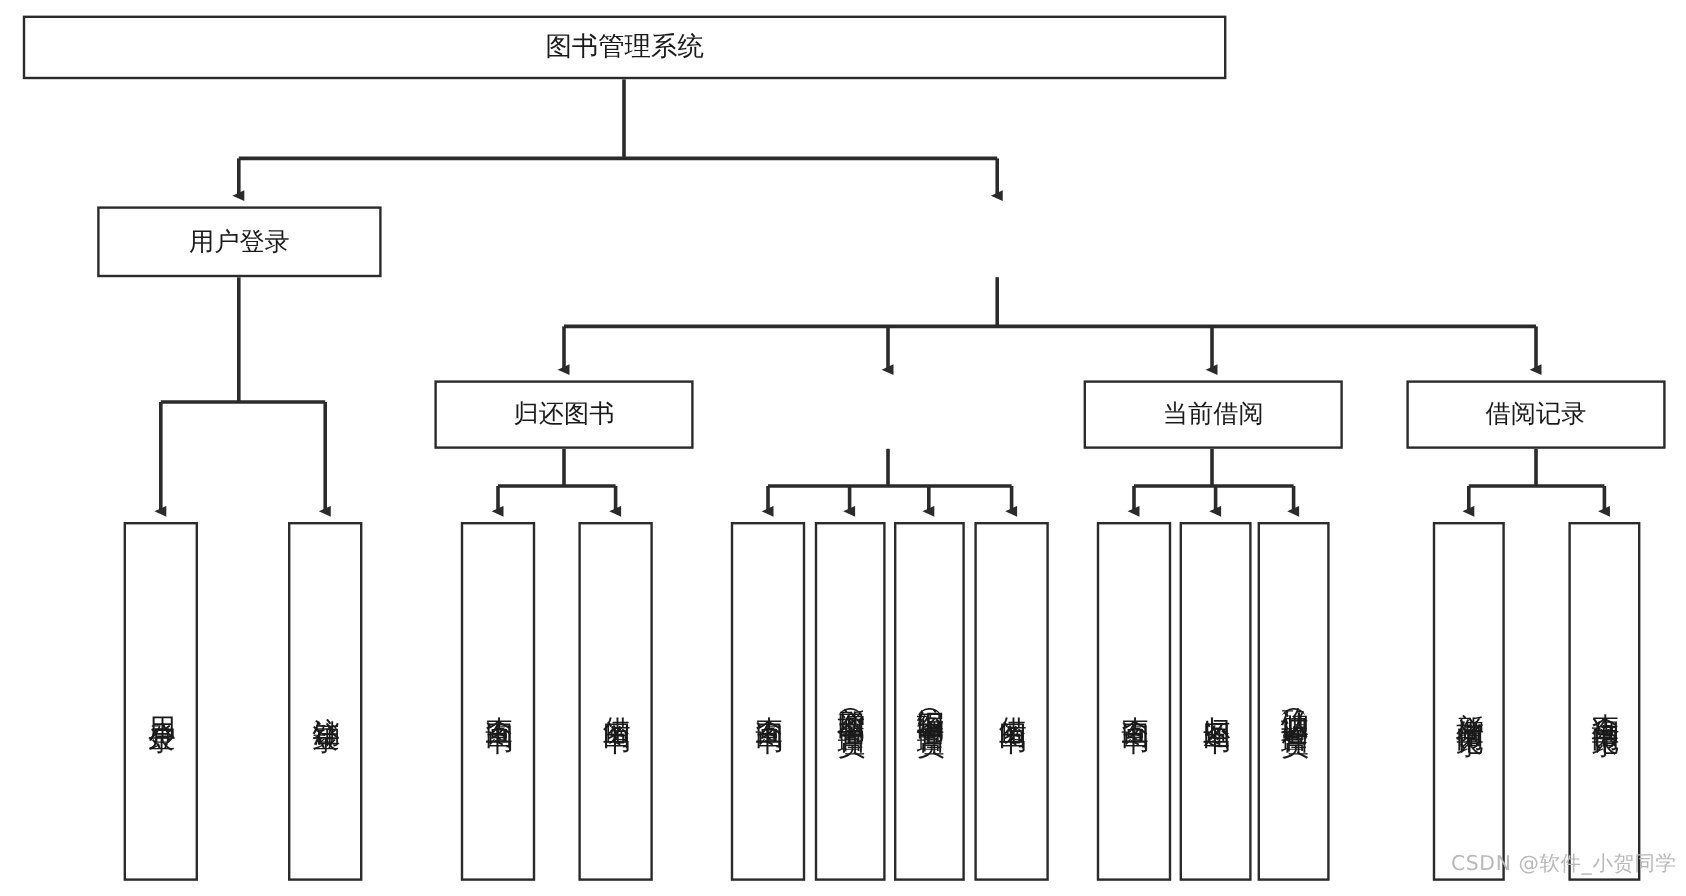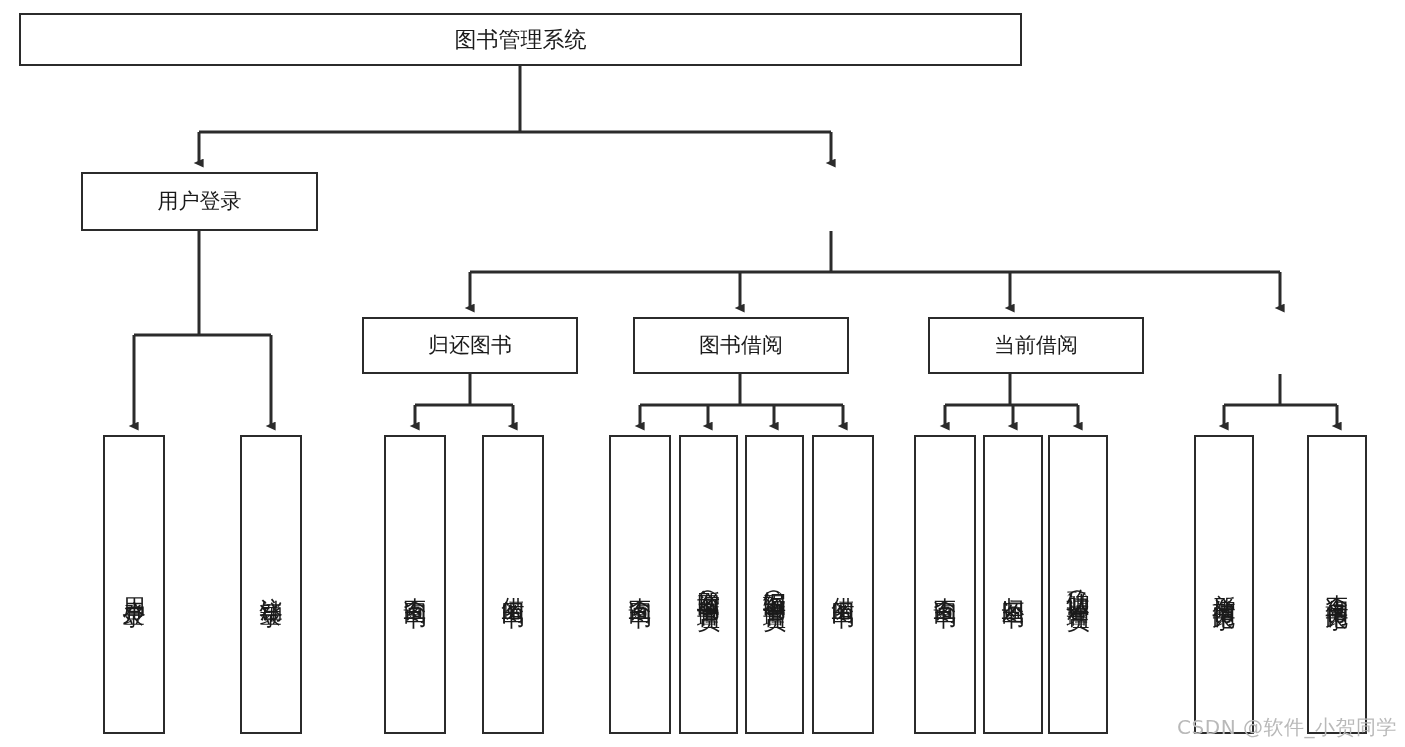--- a/index.html
+++ b/index.html
@@ -40,22 +40,22 @@
     writing-mode:vertical-rl;
     text-orientation:upright;
     font-size:23px;
     line-height:1.0;
     letter-spacing:3px;
     white-space:nowrap;
   }
 
   .watermark{
     position:absolute;
-    right:8px;bottom:6px;
-    font-size:20px;
+    right:8px;bottom:16px;
+    font-size:17px;
     color:#b9b9b9;
     letter-spacing:.5px;
     white-space:nowrap;
     pointer-events:none;
   }
 </style>
 </head>
 <body>
 
 <div id="canvas">
@@ -115,25 +115,25 @@
     <span class="label">图书管理系统</span>
   </div>
 
   <div class="node h-node" style="left:81px;top:172px;width:237px;height:59px;">
     <span class="label">用户登录</span>
   </div>
 
   <div class="node h-node" style="left:362px;top:317px;width:216px;height:57px;">
     <span class="label">归还图书</span>
   </div>
-  <div class="node h-node" style="left:633px;top:317px;width:216px;height:57px;">
-    <span class="label">图书借阅</span>
+  <div class="node h-node" style="left:903px;top:317px;width:216px;height:57px;">
+    <span class="label">当前借阅</span>
   </div>
-  <div class="node h-node" style="left:903px;top:317px;width:216px;height:57px;margin-left:25px;">
-    <span class="label">当前借阅</span>
+  <div class="node h-node" style="left:1172px;top:317px;width:216px;height:57px;">
+    <span class="label">借阅记录</span>
   </div>
 
   <div class="node leaf" style="left:103px;top:435px;width:62px;height:299px;">
     <span class="label">用户登录</span>
   </div>
   <div class="node leaf" style="left:240px;top:435px;width:62px;height:299px;">
     <span class="label">注销登录</span>
   </div>
 
   <div class="node leaf" style="left:384px;top:435px;width:62px;height:299px;">

